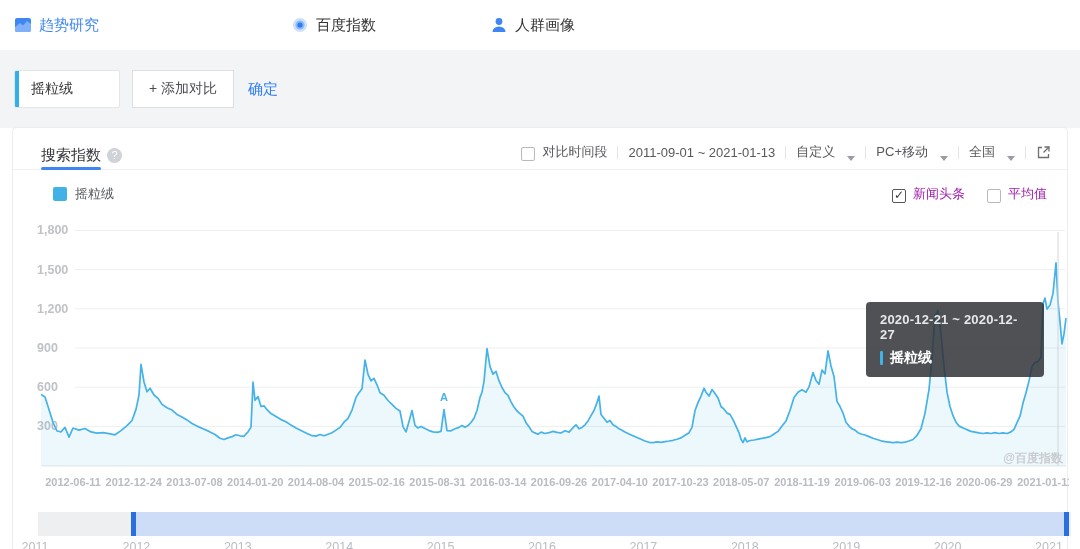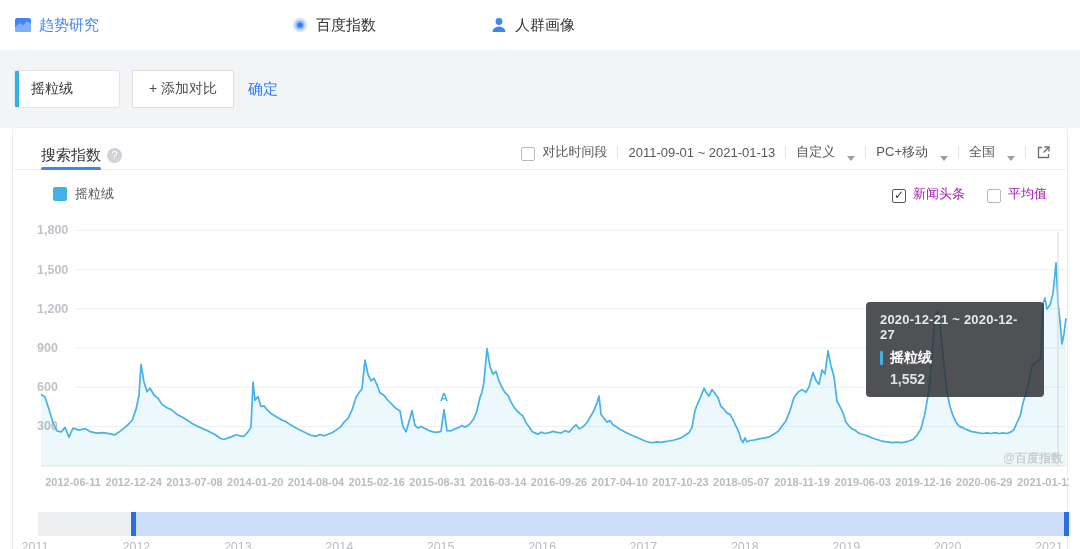--- a/index.html
+++ b/index.html
@@ -201,21 +201,20 @@
         <text x="971.25" y="270" fill="#b9bcc0" font-size="11" text-anchor="middle">2020-06-29</text>
         <text x="1032" y="270" fill="#b9bcc0" font-size="11" text-anchor="middle">2021-01-11</text>
         <text x="1050" y="246" fill="#c9ccd0" font-size="12" text-anchor="end">@百度指数</text>
       </svg>
     <div class="tooltip">
       <div class="tt-date">2020-12-21 ~ 2020-12-27</div>
       <div class="tt-series">
         <span class="tt-bar"></span>
         <span>摇粒绒</span>
       </div>
-      <div class="tt-value">1,552</div>
     </div>
   </div>
 
   <div class="slider">
     <div class="slider-track">
       <div class="slider-selected" style="left:93px; right:7px;"></div>
       <div class="slider-handle" style="left:93px;"></div>
       <div class="slider-handle" style="right:2px;"></div>
     </div>
     <div class="slider-years" id="slider-years">

